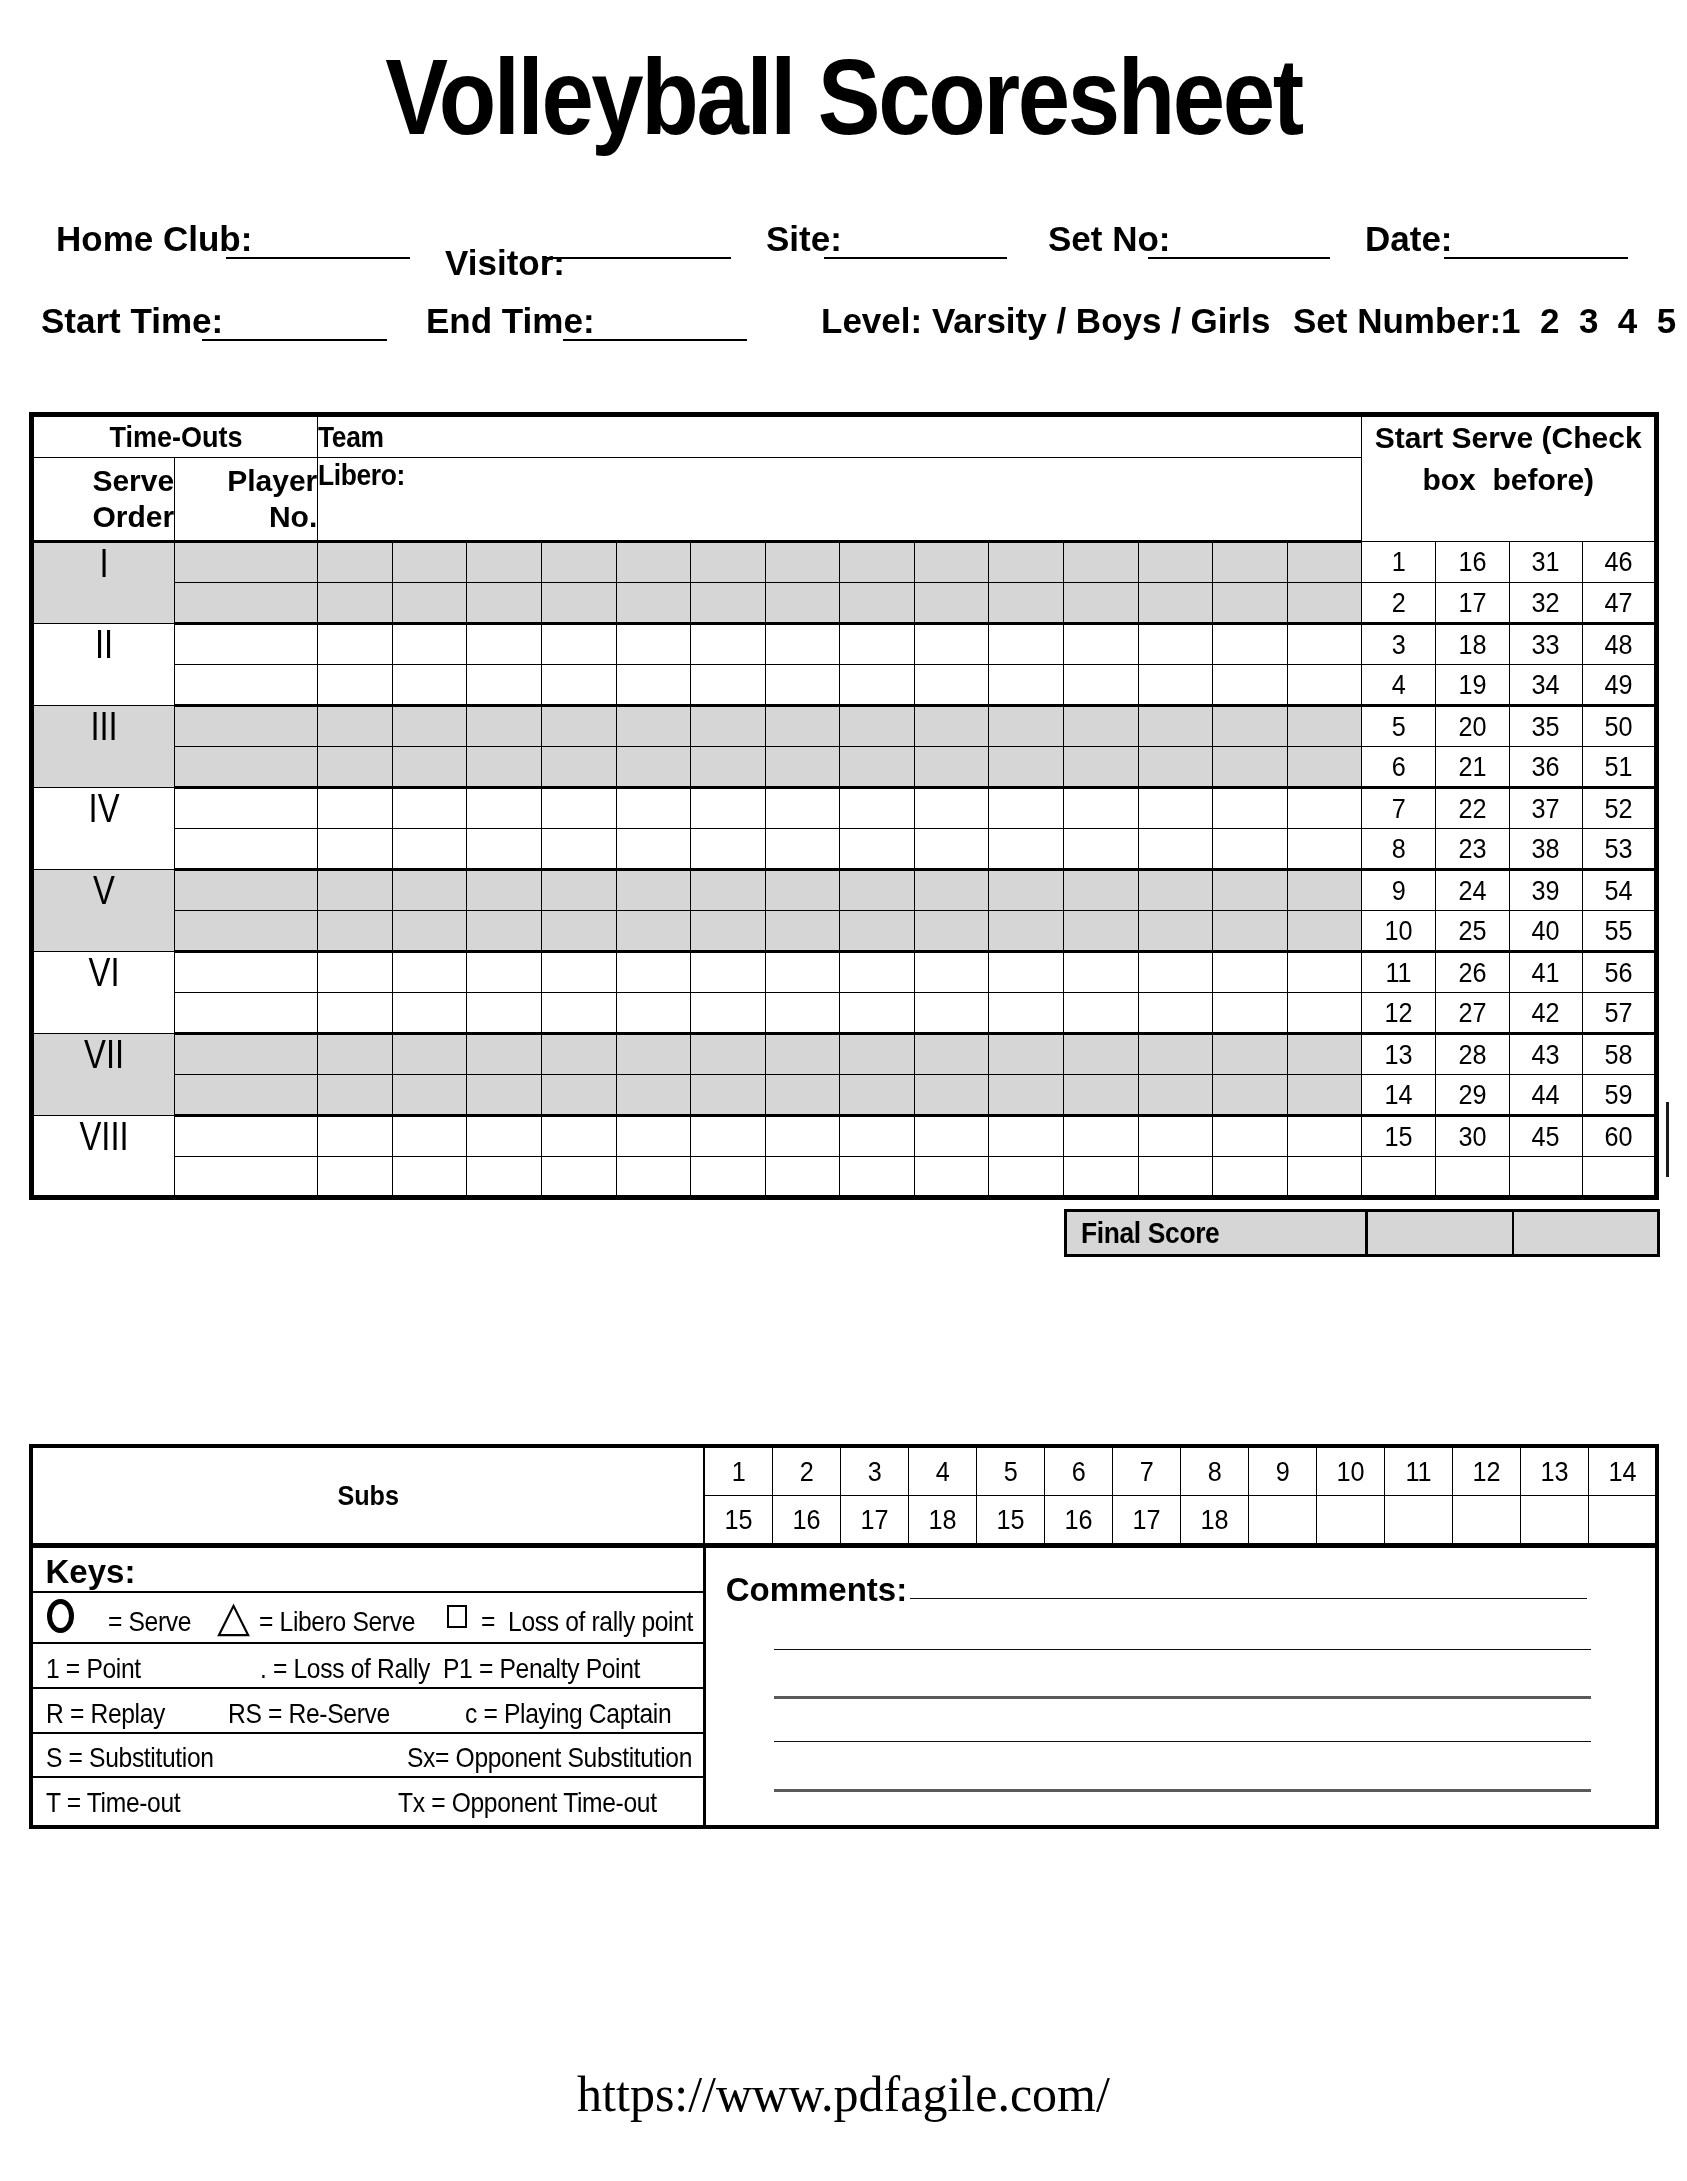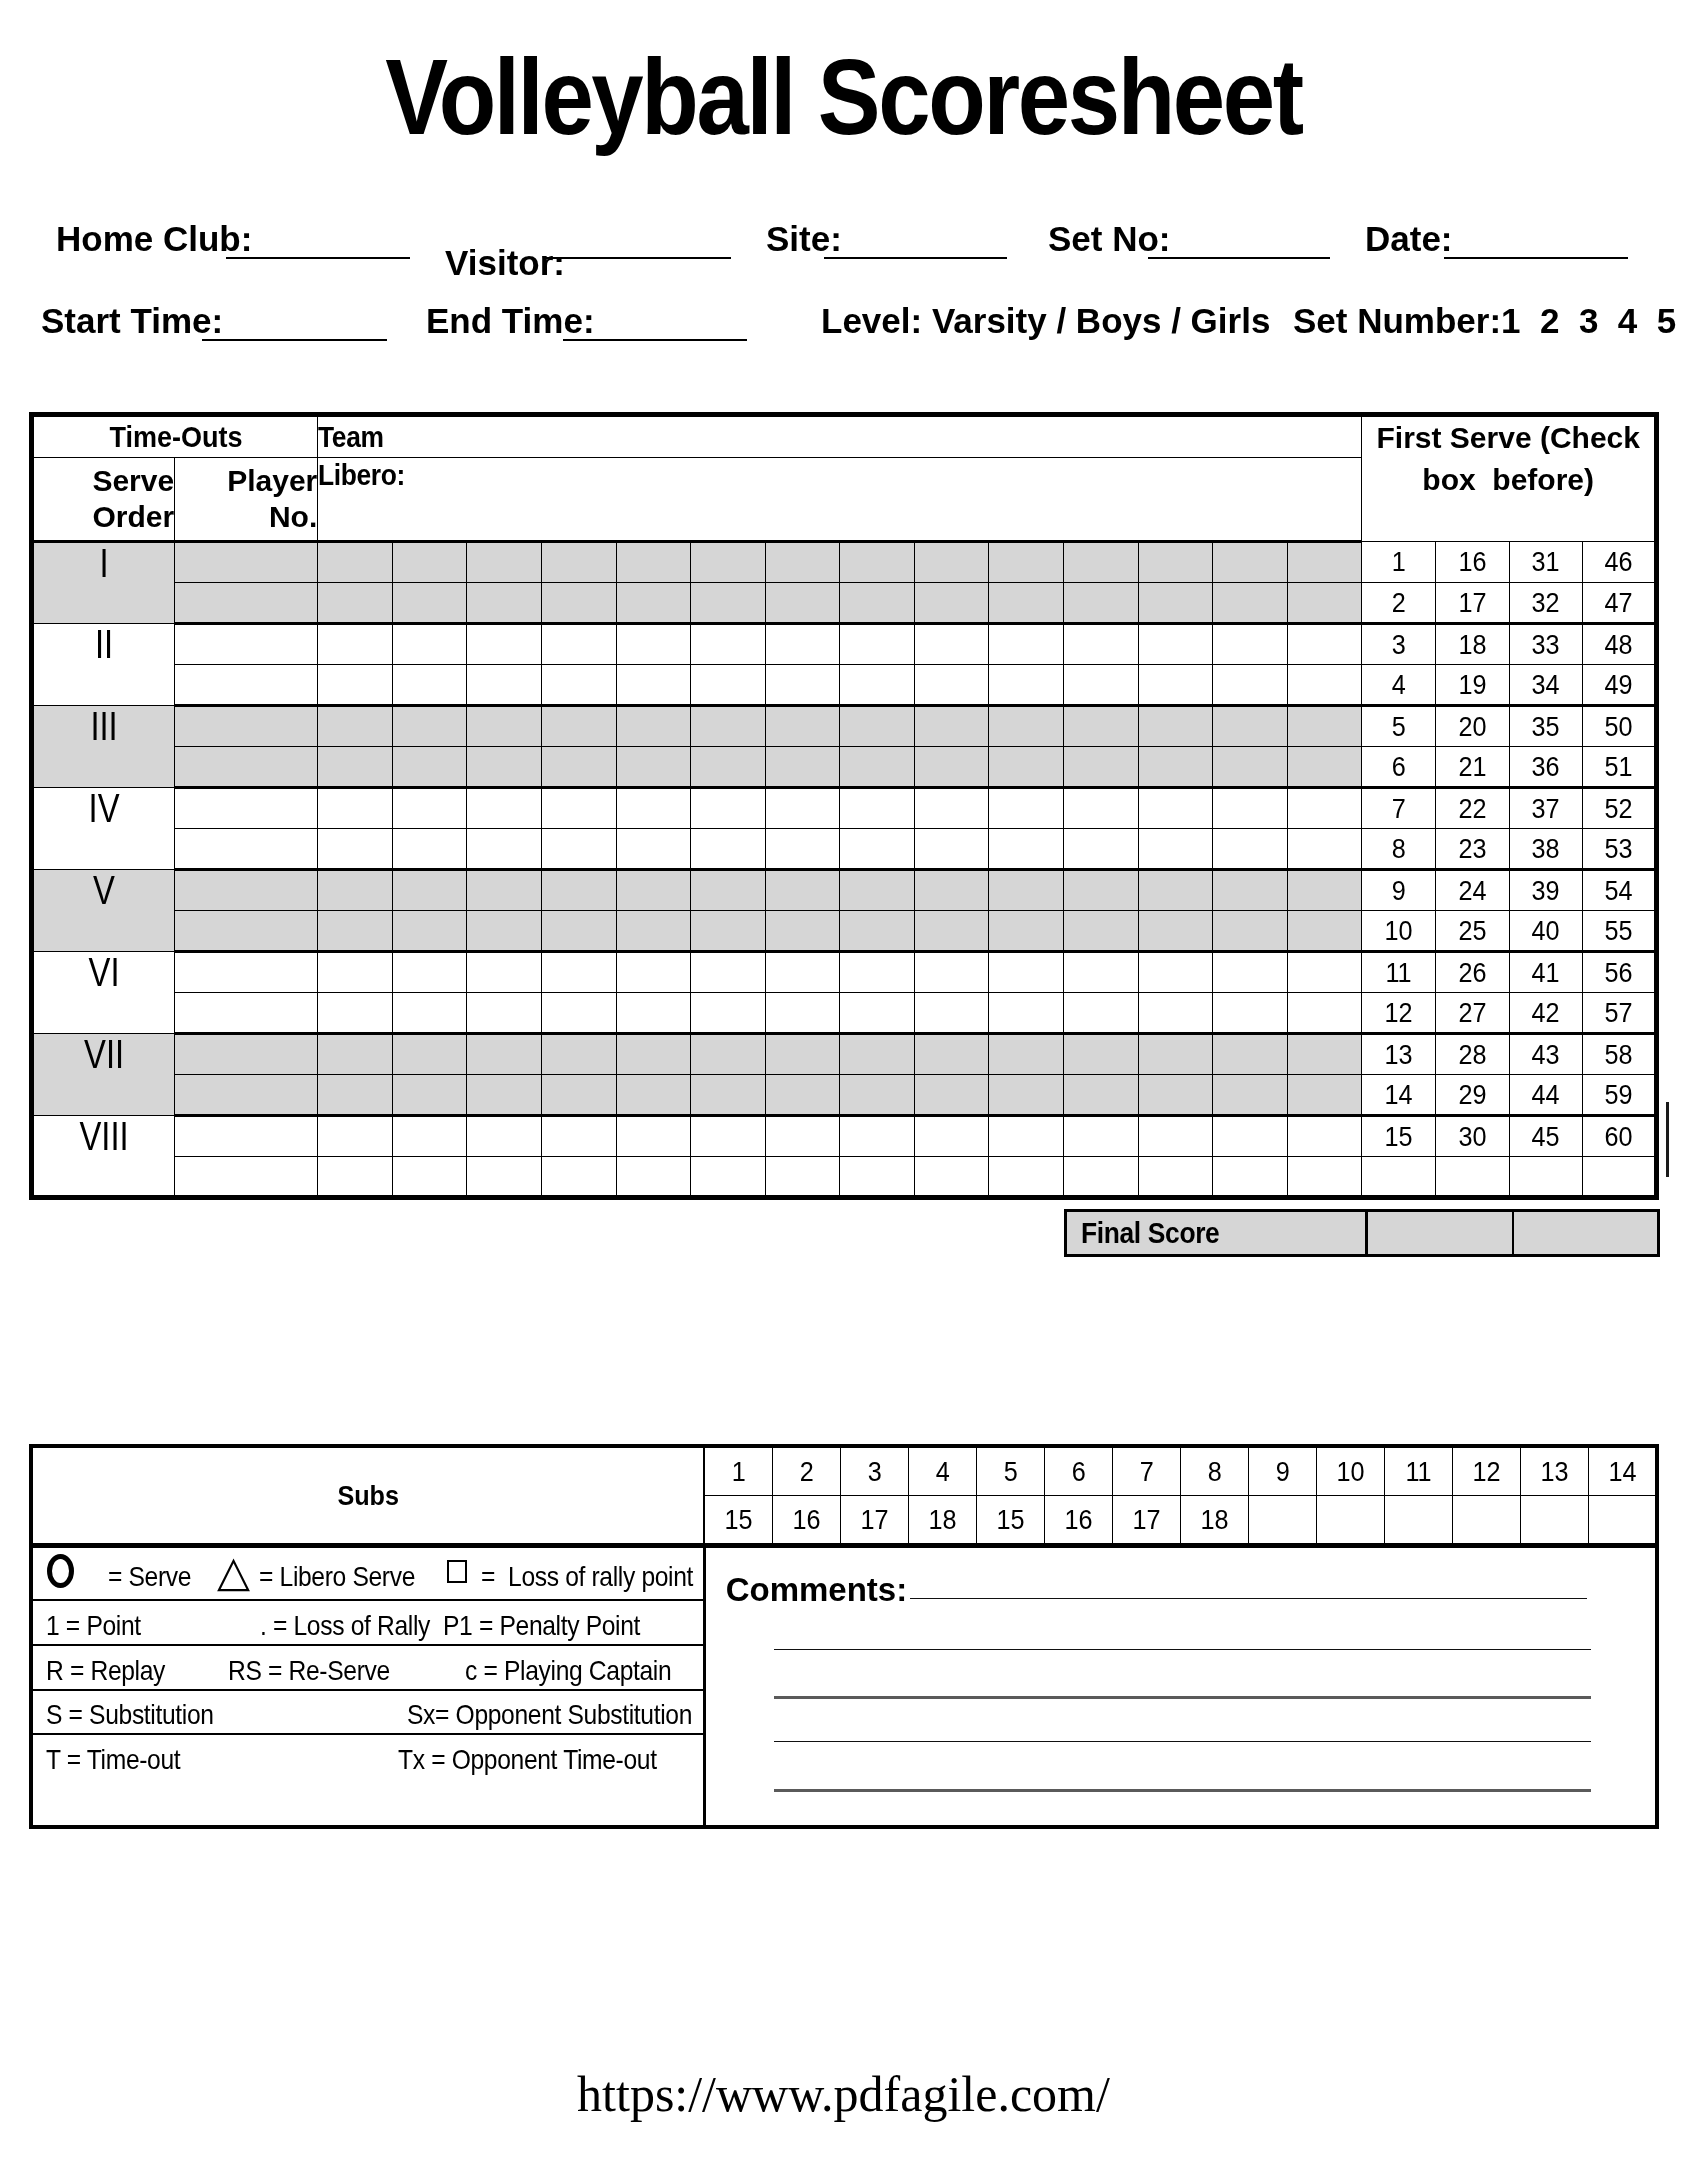--- a/index.html
+++ b/index.html
@@ -109,21 +109,21 @@
     <colgroup>
       <col style="width:142px">
         <col style="width:142px">
       <col span="14" style="width:74px">
       <col span="4" style="width:73px">
     </colgroup>
     <thead>
       <tr class="h1">
         <th class="th-timeouts" colspan="2"><span class="condc">Time-Outs</span></th>
         <th class="th-team" colspan="14"><span class="cond">Team</span></th>
-        <th class="th-firstserve" colspan="4" rowspan="2"><span>First Serve (Check box  before)</span></th>
+        <th class="th-firstserve" colspan="4" rowspan="2"><span>Start Serve (Check box  before)</span></th>
       </tr>
       <tr class="h2">
         <th class="th-serveorder">Serve Order</th>
         <th class="th-playerno">Player No.</th>
         <th class="th-libero" colspan="14"><span class="cond">Libero:</span></th>
       </tr>
     </thead>
     <tbody id="score-body">
         <tr>
           <td rowspan="2" class="serve-cell shaded">
@@ -533,20 +533,23 @@
           <td><span class="condc"></span></td>
           <td><span class="condc"></span></td>
           <td><span class="condc"></span></td>
           <td><span class="condc"></span></td>
         </tr>
       </tbody>
   </table>
 
   <div class="bottom-box">
     <div class="keys-panel">
+      <div class="keys-row kr1">
+          <span class="keys-title">Keys:</span>
+        </div>
       <div class="keys-row kr2">
         <span class="sym-circle"></span>
         <span class="kitem cond" style="left:75px; top:12.5px;">= Serve</span>
         <span class="sym-triangle">△</span>
         <span class="kitem cond" style="left:226px; top:12.5px;">= Libero Serve</span>
         <span class="sym-square"></span>
         <span class="kitem cond" style="left:448px; top:12.5px;">=  Loss of rally point</span>
       </div>
       <div class="keys-row kr3">
         <span class="kitem cond" style="left:12.5px; top:9px;">1 = Point</span>

